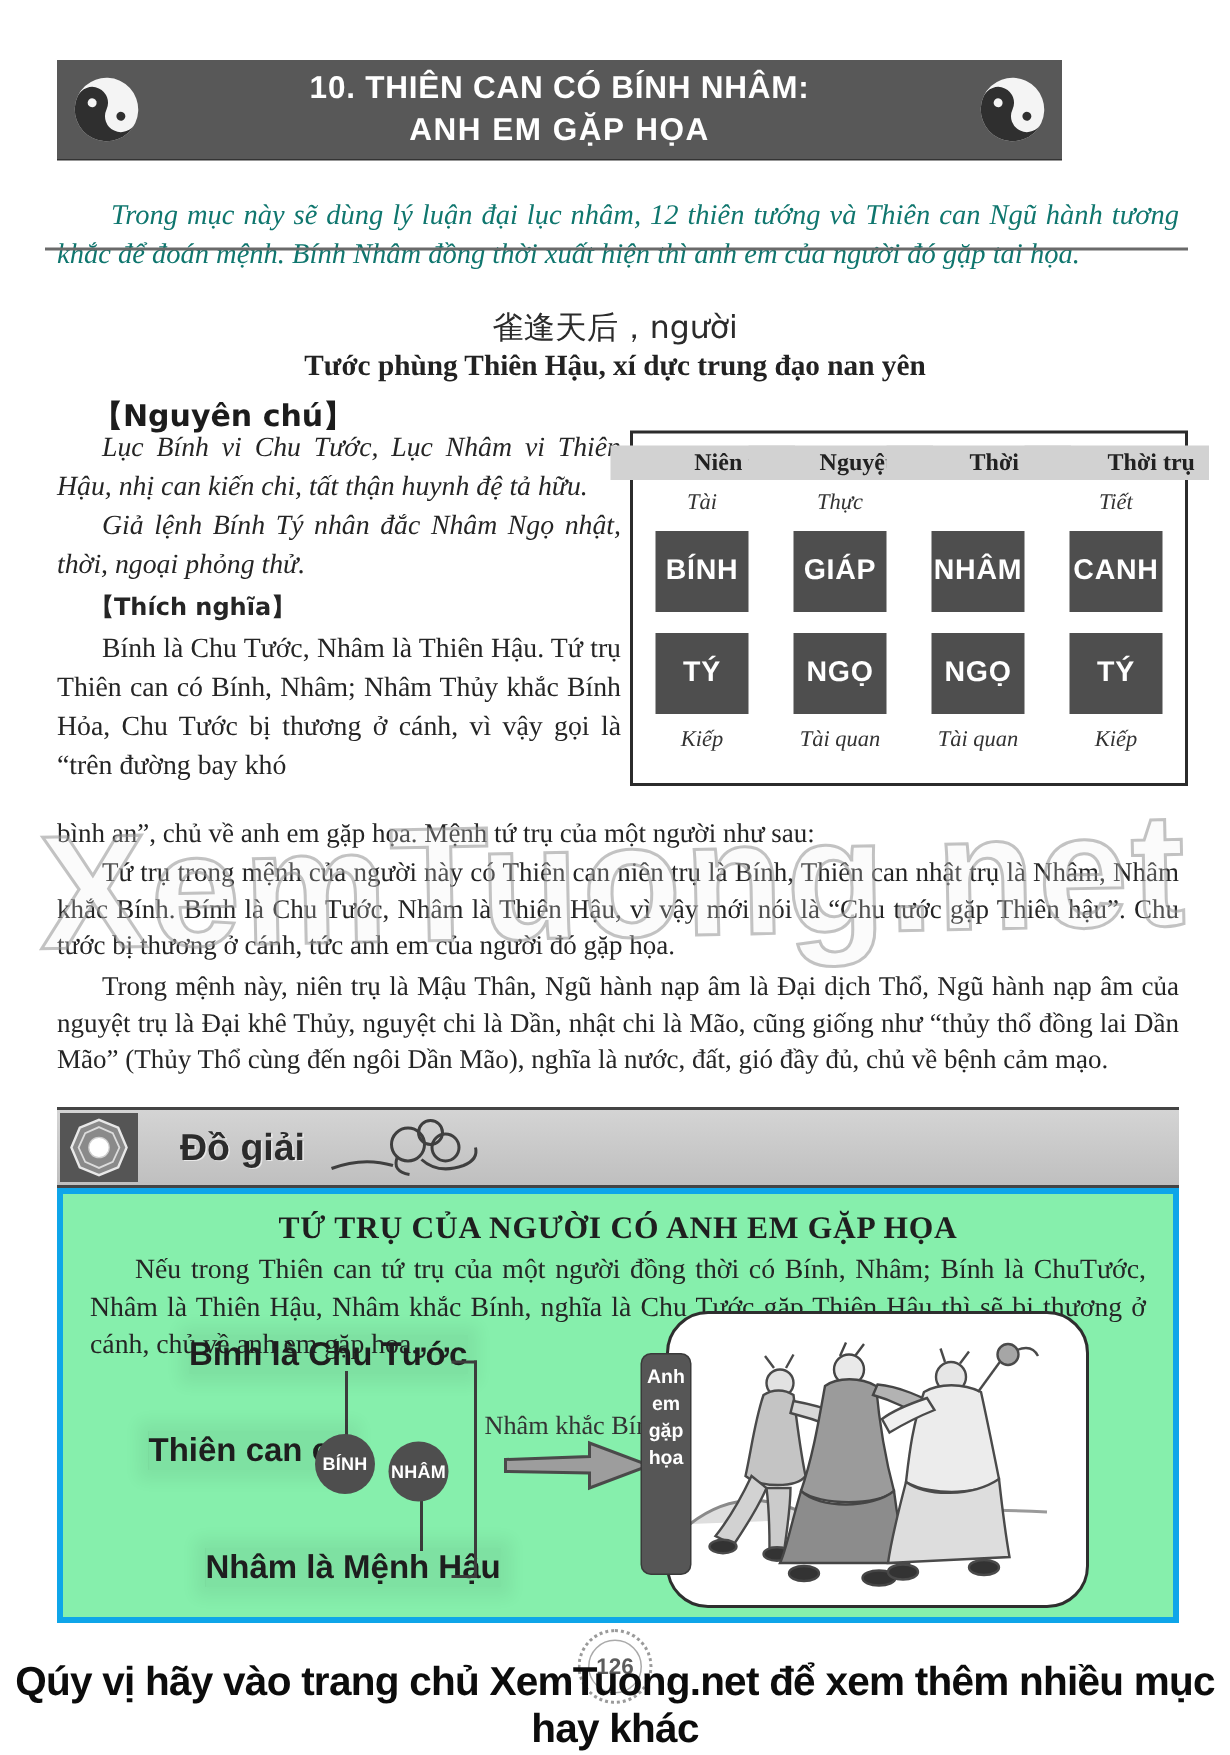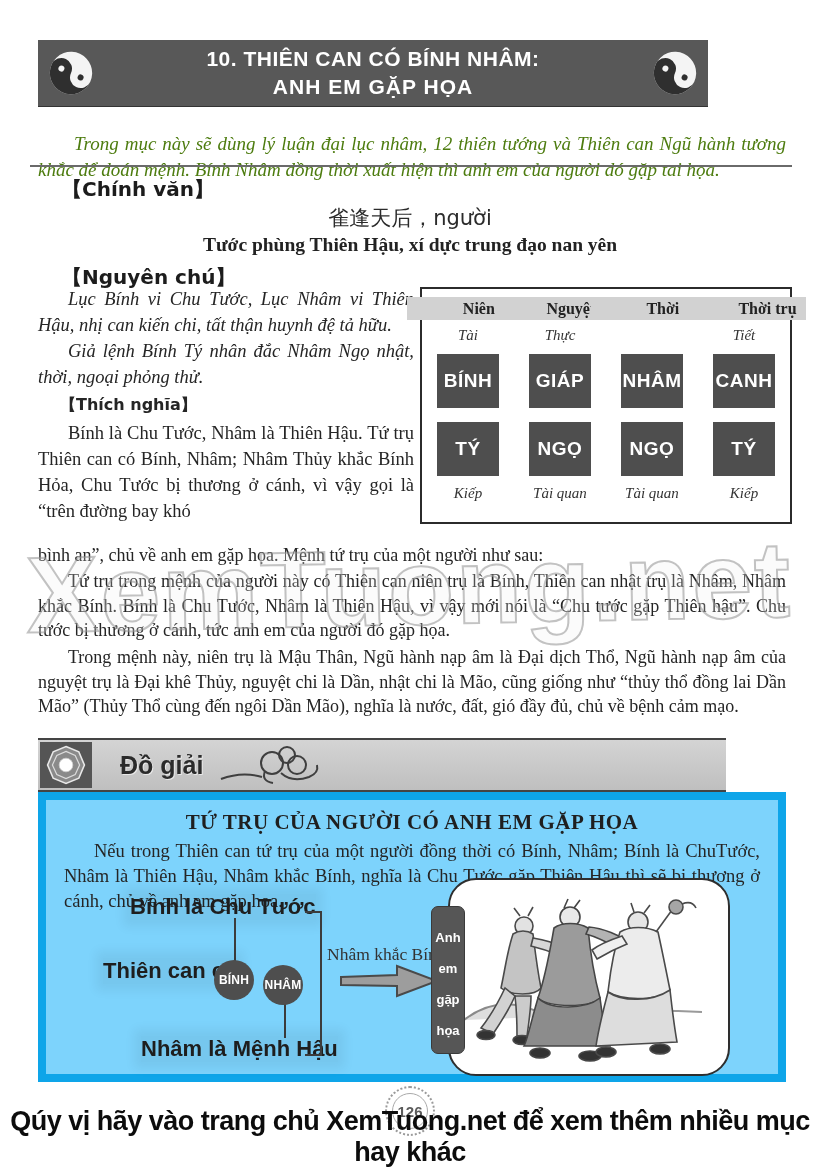--- a/index.html
+++ b/index.html
@@ -14,21 +14,21 @@
     background:#585858;display:flex;align-items:center;justify-content:space-between;
     box-shadow:0 1px 0 #333;
   }
   .yinyang{width:46px;height:46px;flex:0 0 auto;margin:0 10px;}
   .banner-titles{flex:1;text-align:center;color:#fff;font-family:"Liberation Sans",sans-serif;font-weight:bold;line-height:1.35;}
   .banner-line1{font-size:21px;letter-spacing:.5px;}
   .banner-line2{font-size:21px;letter-spacing:1px;}
   
   .intro{
     position:absolute;left:38px;top:112px;width:748px;
-    font-style:italic;font-size:19px;line-height:26px;text-align:justify;text-indent:36px;color:#4d7c0f;
+    font-style:italic;font-size:19px;line-height:26px;text-align:justify;text-indent:36px;color:#0f766e;
   }
   .rule{position:absolute;left:30px;top:165px;width:762px;height:0;border-top:2px solid #6a6a6a;}
   
   .sec-heading{position:absolute;font-weight:bold;font-size:20px;color:#1c1c1c;font-family:"DejaVu Sans","Liberation Serif",serif;}
   .h-chinhvan{left:62px;top:176px;}
   .h-nguyenchu{left:62px;top:264px;}
   .chinese-verse{position:absolute;left:0;top:204px;width:820px;text-align:center;font-size:21px;color:#2b2b2b;font-family:"DejaVu Sans",sans-serif;}
   .verse-trans{position:absolute;left:0;top:234px;width:820px;text-align:center;font-weight:bold;font-size:19.5px;color:#222;}
   
   .left-col{position:absolute;left:38px;top:286px;width:376px;font-size:18.5px;line-height:26px;text-align:justify;}
@@ -63,35 +63,35 @@
   .watermark{
     position:absolute;left:26px;top:524px;width:820px;
     font-family:"Liberation Sans",sans-serif;font-weight:bold;font-size:108px;letter-spacing:2px;
     color:rgba(235,235,235,0.22);
     -webkit-text-stroke:2px rgba(145,145,145,0.55);
     transform:rotate(-1.2deg);
     pointer-events:none;z-index:6;white-space:nowrap;
   }
   
   .dogiai-banner{
-    position:absolute;left:38px;top:738px;width:688px;height:50px;
+    position:absolute;left:38px;top:738px;width:748px;height:50px;
     background:linear-gradient(#d4d4d4,#bfbfbf);
     border-top:2px solid #444;border-bottom:2px solid #444;
     display:flex;align-items:center;
   }
   .bagua-chip{width:52px;height:46px;background:#555;display:flex;align-items:center;justify-content:center;margin-left:2px;}
   .dogiai-label{
     font-family:"Liberation Sans",sans-serif;font-weight:bold;font-size:25px;color:#2b2b2b;
     margin-left:28px;text-shadow:1px 1px 0 rgba(255,255,255,.6);
   }
   .cloud-orn{margin-left:14px;}
   
   .dogiai-box{
     position:absolute;left:38px;top:792px;width:748px;height:290px;
-    border:8px solid #0ea5e9;background:#7dd3fc;box-sizing:border-box;
+    border:4px solid #0ea5e9;background:#86efac;box-sizing:border-box;
   }
   .box-title{margin:10px 0 4px 0;text-align:center;font-size:21px;font-weight:600;letter-spacing:.5px;color:#1f1f1f;}
   .box-text{margin:2px 18px 0 18px;font-size:18.5px;line-height:25px;text-align:justify;text-indent:30px;}
   
   .diag-label{
     position:absolute;font-family:"Liberation Sans",sans-serif;font-weight:bold;font-size:22px;color:#1e1e1e;
     background:rgba(0,0,0,0.055);box-shadow:0 0 10px 7px rgba(0,0,0,0.055);white-space:nowrap;
   }
   .lbl-top{left:84px;top:94px;}
   .lbl-left{left:57px;top:158px;}
@@ -109,21 +109,21 @@
   .diag-bracket{
     position:absolute;left:259px;top:111px;width:15px;height:141px;
     border-top:2px solid #3c3c3c;border-right:2px solid #3c3c3c;border-bottom:2px solid #3c3c3c;
   }
   .arrow-label{position:absolute;left:281px;top:144px;font-size:17.5px;color:#333;font-family:"Liberation Serif",serif;white-space:nowrap;}
   .block-arrow{position:absolute;left:293px;top:164px;}
   .result-box{
     position:absolute;left:385px;top:106px;width:34px;height:148px;
     background:#565656;border:1px solid #3a3a3a;border-radius:7px;z-index:3;
     display:flex;flex-direction:column;align-items:center;justify-content:flex-start;
-    padding-top:24px;box-sizing:border-box;gap:18px;
+    padding-top:8px;box-sizing:border-box;gap:5px;
     color:#fff;font-family:"Liberation Sans",sans-serif;font-weight:bold;font-size:13px;line-height:1;
   }
   .illu-frame{
     position:absolute;left:402px;top:78px;width:278px;height:194px;
     border:2px solid #2e2e2e;border-radius:28px;background:#fff;z-index:1;overflow:hidden;
   }
   
   .page-badge{
     position:absolute;left:50%;top:1086px;transform:translateX(-50%);
     width:46px;height:46px;border-radius:50%;border:2px dotted #9a9a9a;
@@ -163,21 +163,20 @@
         <path d="M50,4 A46,46 0 0 1 50,96 A23,23 0 0 1 50,50 A23,23 0 0 0 50,4 Z" fill="#2f2f2f"></path>
         <circle cx="50" cy="27" r="6.5" fill="#2f2f2f"></circle>
         <circle cx="50" cy="73" r="6.5" fill="#f4f4f4"></circle>
       </g>
     </svg>
   </div>
 
   <p class="intro">Trong mục này sẽ dùng lý luận đại lục nhâm, 12 thiên tướng và Thiên can Ngũ hành tương khắc để đoán mệnh. Bính Nhâm đồng thời xuất hiện thì anh em của người đó gặp tai họa.</p>
   <div class="rule"></div>
 
-  <div class="sec-heading h-chinhvan">【Chính văn】</div>
   <div class="chinese-verse">雀逢天后，người</div>
   <div class="verse-trans">Tước phùng Thiên Hậu, xí dực trung đạo nan yên</div>
 
   <div class="sec-heading h-nguyenchu">【Nguyên chú】</div>
 
   <div class="left-col">
     <p class="it">Lục Bính vi Chu Tước, Lục Nhâm vi Thiên Hậu, nhị can kiến chi, tất thận huynh đệ tả hữu.</p>
     <p class="it">Giả lệnh Bính Tý nhân đắc Nhâm Ngọ nhật, thời, ngoại phỏng thử.</p>
     <span class="h-thichnghia">【Thích nghĩa】</span>
     <p>Bính là Chu Tước, Nhâm là Thiên Hậu. Tứ trụ Thiên can có Bính, Nhâm; Nhâm Thủy khắc Bính Hỏa, Chu Tước bị thương ở cánh, vì vậy gọi là “trên đường bay khó</p>

